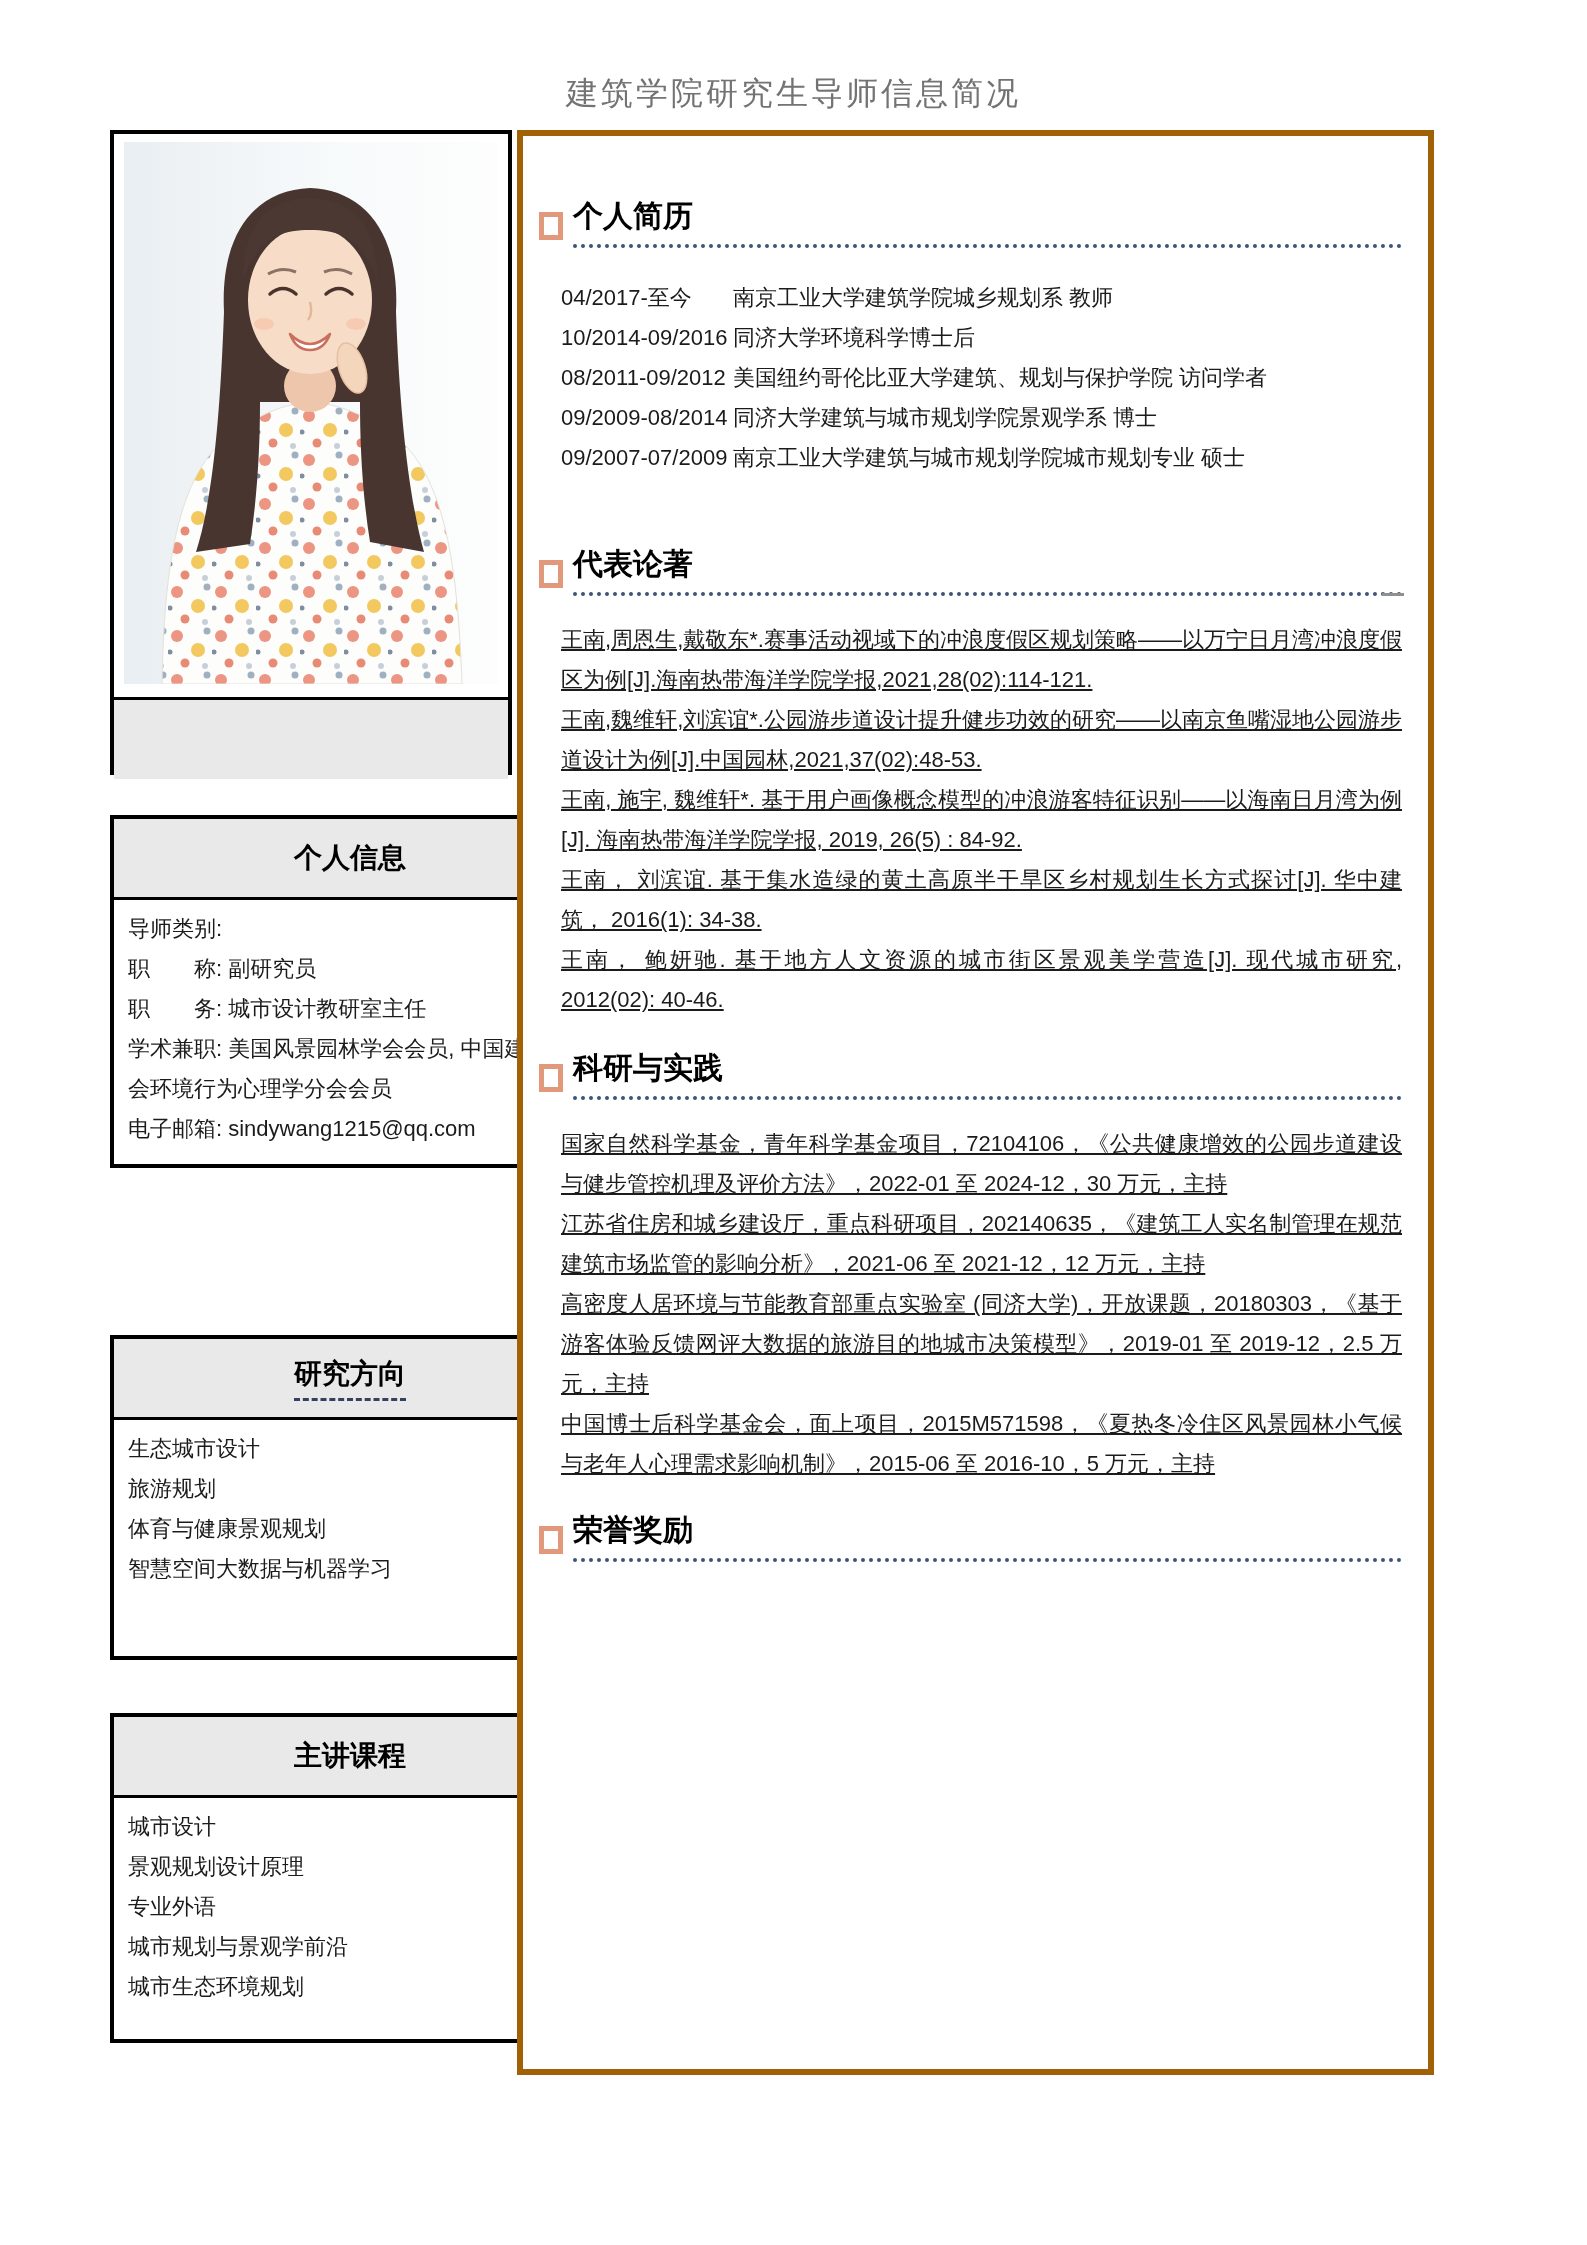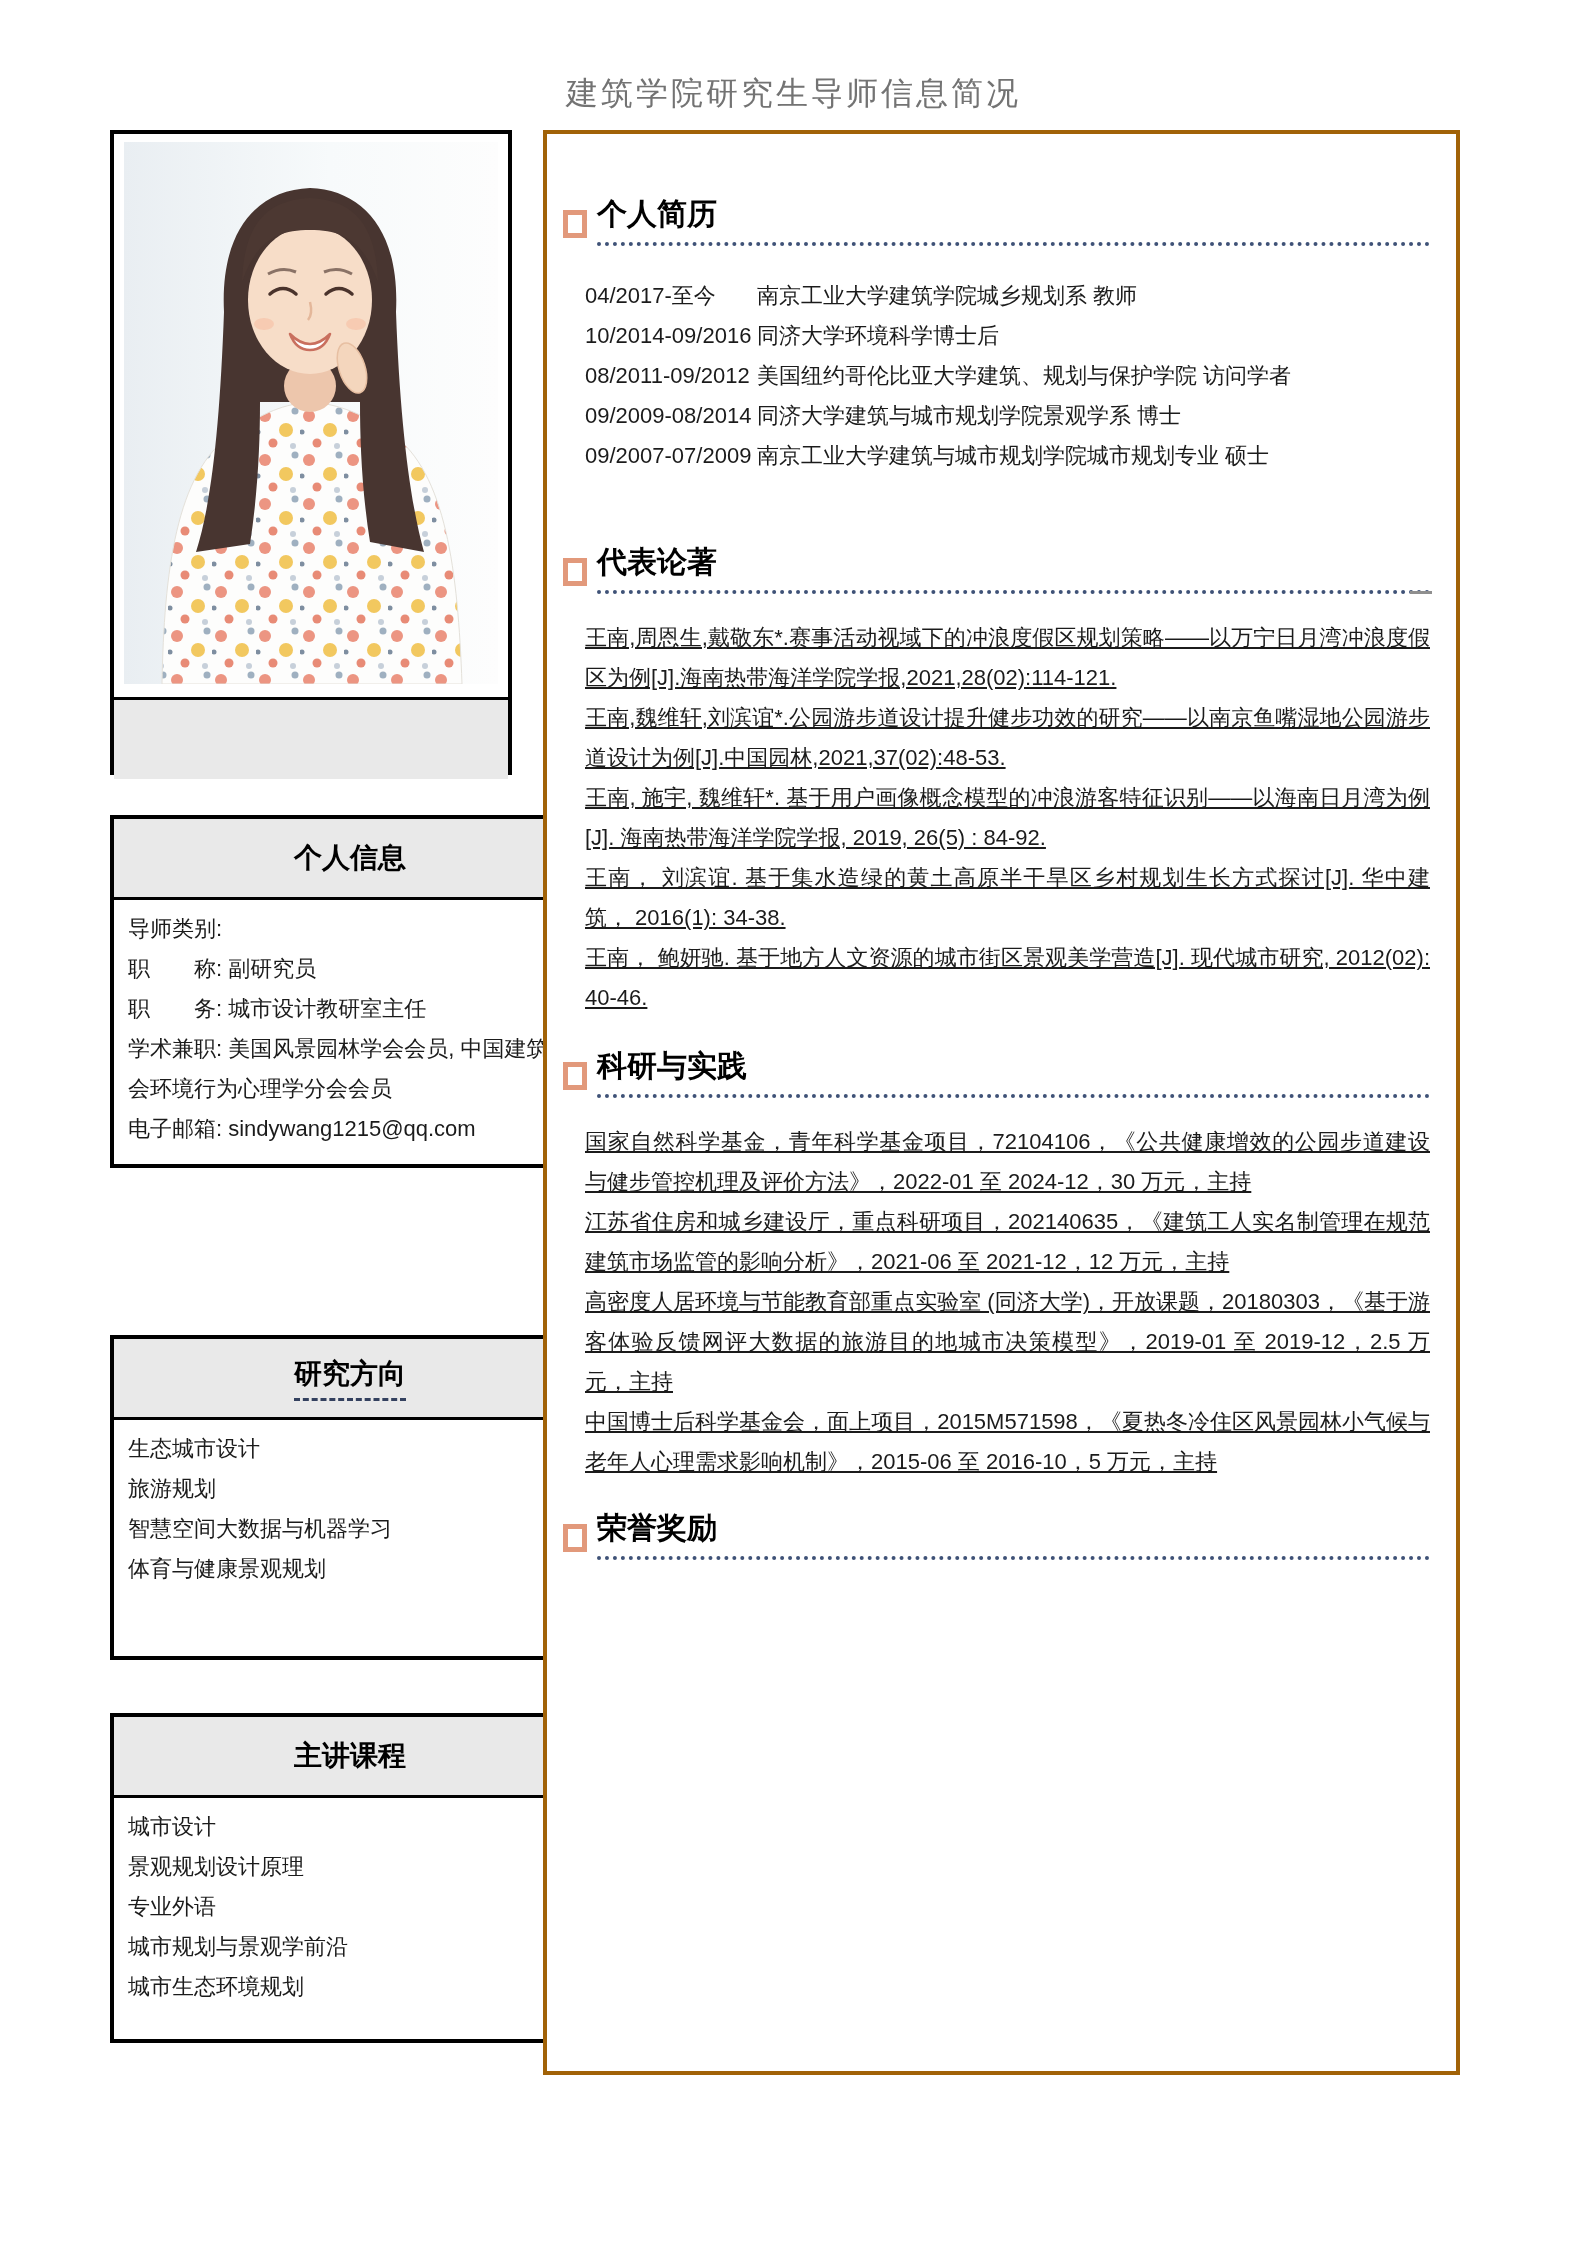--- a/index.html
+++ b/index.html
@@ -40,22 +40,22 @@
     font-size:28px; font-weight:700; color:#000;
   }
   .research-box .side-header .hd-txt { border-bottom:3px dashed #34415f; padding-bottom:5px; }
 
   .side-content { padding:9px 14px; font-size:22px; line-height:40px; }
   .side-content p { margin:0; }
   .courses-box .side-content { font-family:"Liberation Serif","DejaVu Serif",serif; }
 
   
   .main-box {
-    position:absolute; left:543px; top:130px; width:917px; height:1945px;
-    border:4px solid #a16207; box-sizing:border-box; background:#fff;
+    position:absolute; left:517px; top:130px; width:917px; height:1945px;
+    border:6px solid #a16207; box-sizing:border-box; background:#fff;
     padding:0 26px 0 38px;
   }
   .section-header {
     display:flex; align-items:flex-end; margin-left:-22px; 
   }
   .orange-square {
     flex:none; width:14px; height:18px; border:5px solid #e2997b; background:#fff;
     margin:0 10px 8px 0;
   }
   .header-line {
@@ -149,23 +149,23 @@
   <div class="side-box research-box">
     <div class="side-header">
       <span class="hd-txt">研究方向</span>
     </div>
     <div class="side-content">
 
         <p>生态城市设计</p>
 
         <p>旅游规划</p>
 
+        <p>体育与健康景观规划</p>
+
         <p>智慧空间大数据与机器学习</p>
-
-        <p>体育与健康景观规划</p>
       </div>
   </div>
 
   <div class="side-box courses-box">
     <div class="side-header">
       <span class="hd-txt">主讲课程</span>
     </div>
     <div class="side-content">
 
         <p>城市设计</p>

